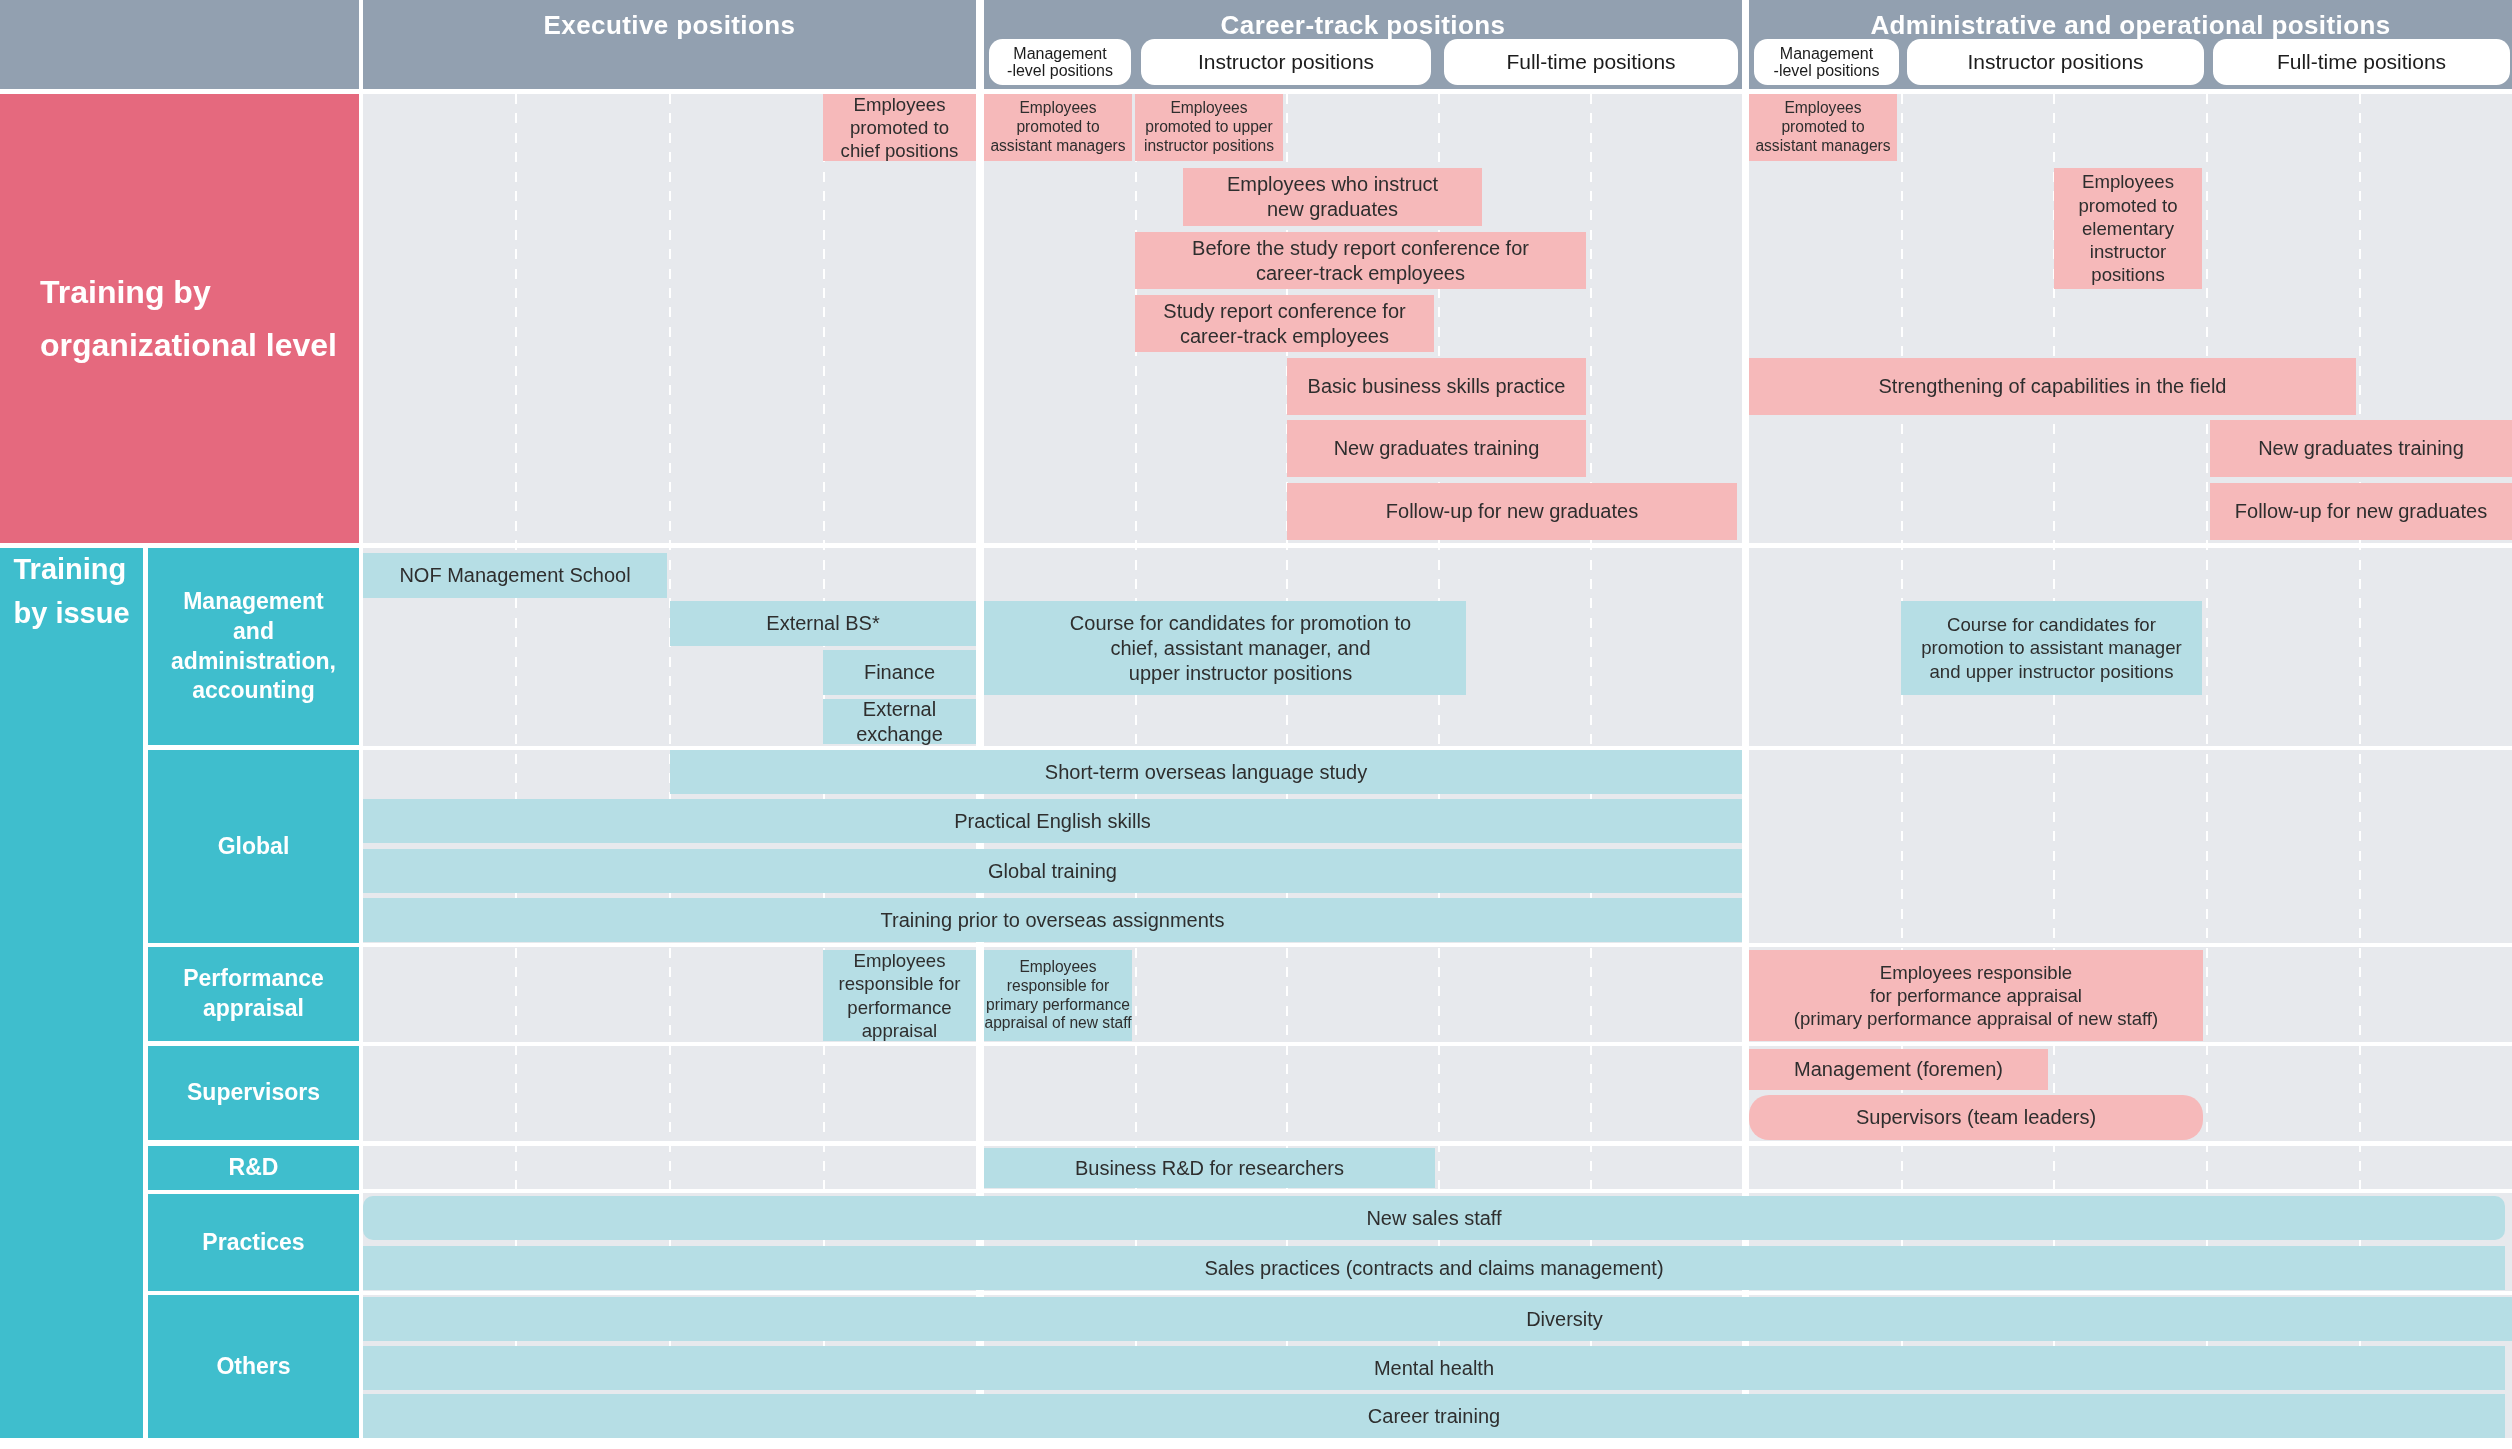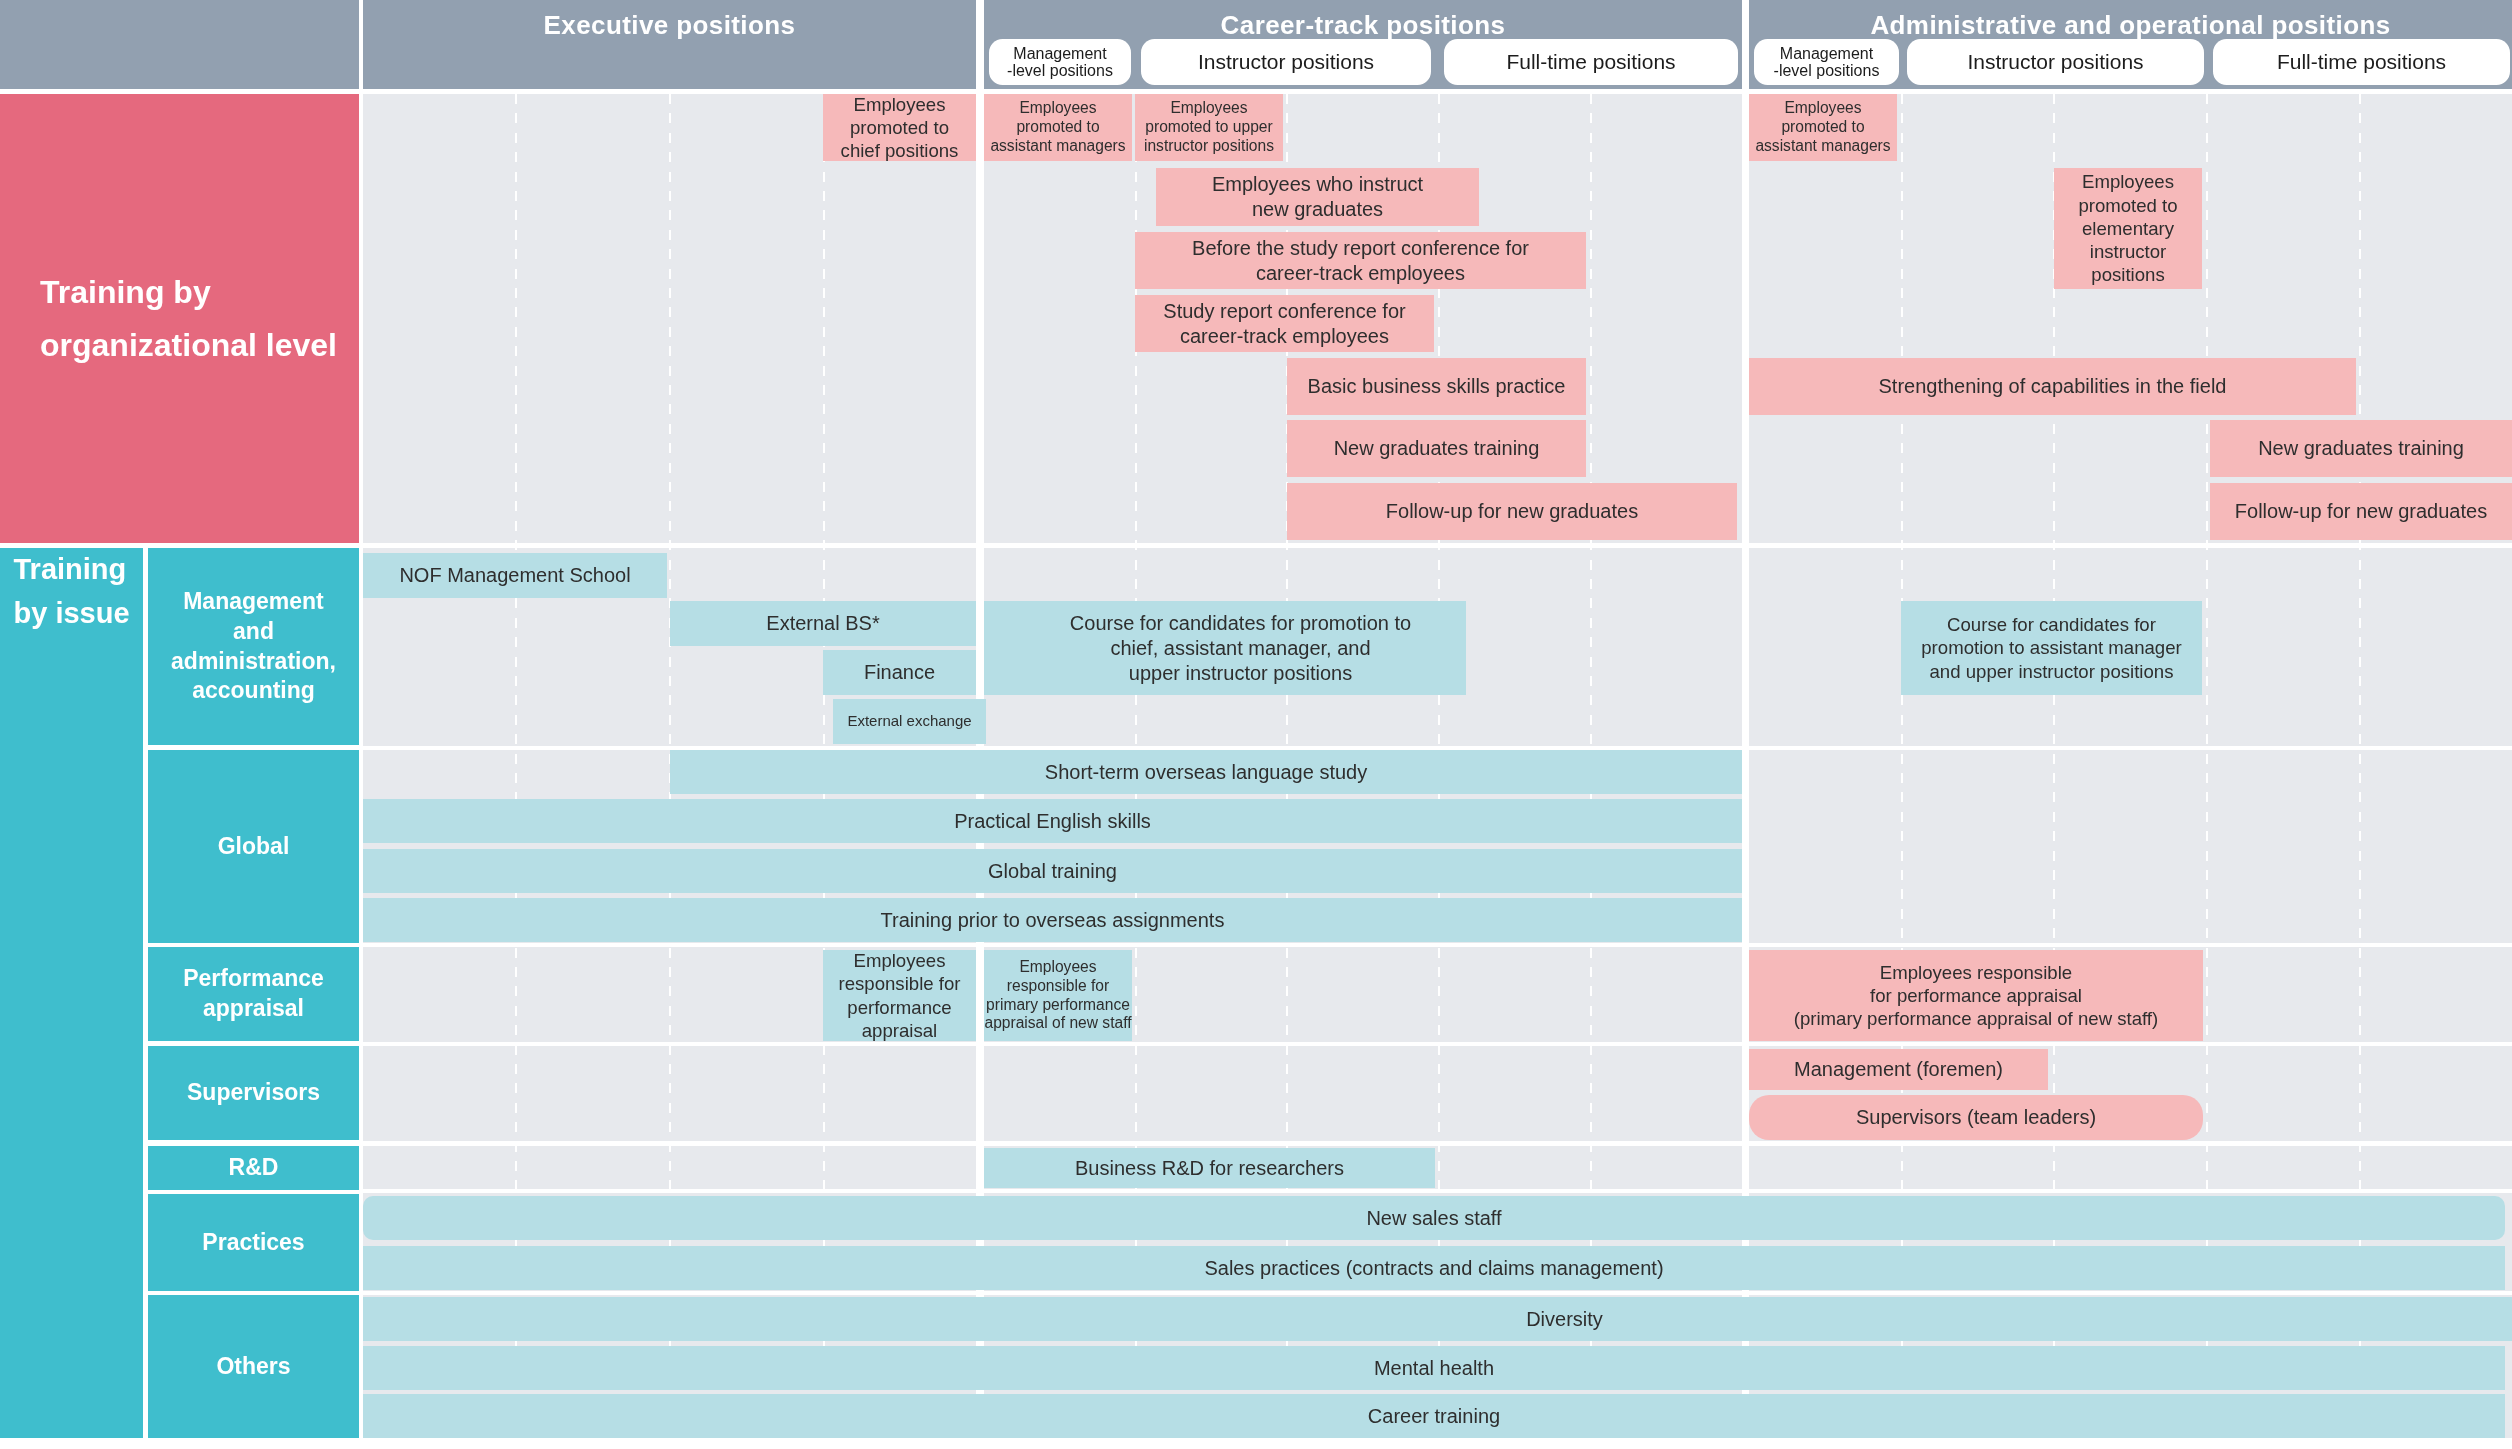--- a/index.html
+++ b/index.html
@@ -29,21 +29,21 @@
   .side-teal-main .lbl{padding-left:13.5px;font-size:29px;font-weight:bold;color:#ffffff;white-space:pre-line;line-height:1.5;}
   .cat{position:absolute;left:148px;width:211px;background:var(--issue_teal,#3fbecd);
        display:flex;align-items:center;justify-content:center;text-align:center;
        font-size:23px;font-weight:bold;color:#ffffff;white-space:pre-line;line-height:1.3;z-index:2;}
   
   .box{position:absolute;display:flex;align-items:center;justify-content:center;text-align:center;
        font-size:20px;line-height:1.25;white-space:pre-line;z-index:2;color:#2e2e2e;}
   .pk{background:var(--box_pink,#f6b9ba);}
   .tl{background:var(--box_teal,#b6dee5);}
   .f22{font-size:18.6px;}
-  .f20{font-size:15px;margin-left:10px;}
+  .f20{font-size:20px;}
   .f18{font-size:15.6px;line-height:1.2;}
 </style>
 </head>
 <body>
 
 <div class="hcell" style="left:0;width:359px;"></div>
 
 <div class="hcell" style="left:363px;width:613px;">
   <span class="htitle">Executive positions</span>
 </div>
@@ -115,21 +115,21 @@
 <div class="box pk f18" style="left:984px;top:94px;width:148px;height:67px;">Employees
 promoted to
 assistant managers</div>
 <div class="box pk f18" style="left:1135px;top:94px;width:148px;height:67px;">Employees
 promoted to upper
 instructor positions</div>
 <div class="box pk f18" style="left:1749px;top:94px;width:148px;height:67px;">Employees
 promoted to
 assistant managers</div>
 
-<div class="box pk" style="left:1156px;top:168px;width:323px;height:58px;">Employees who instruct
+<div class="box pk" style="left:1183px;top:168px;width:299px;height:58px;">Employees who instruct
 new graduates</div>
 <div class="box pk f22" style="left:2054px;top:168px;width:148px;height:121px;">Employees
 promoted to
 elementary
 instructor
 positions</div>
 
 <div class="box pk" style="left:1135px;top:232px;width:451px;height:57px;">Before the study report conference for
 career-track employees</div>
 <div class="box pk" style="left:1135px;top:295px;width:299px;height:57px;">Study report conference for

